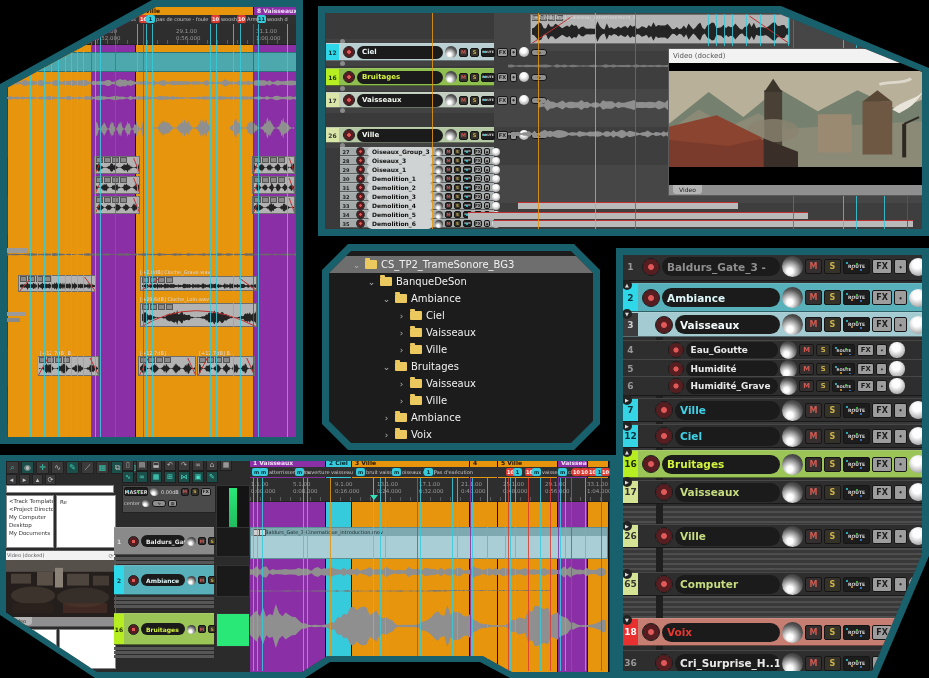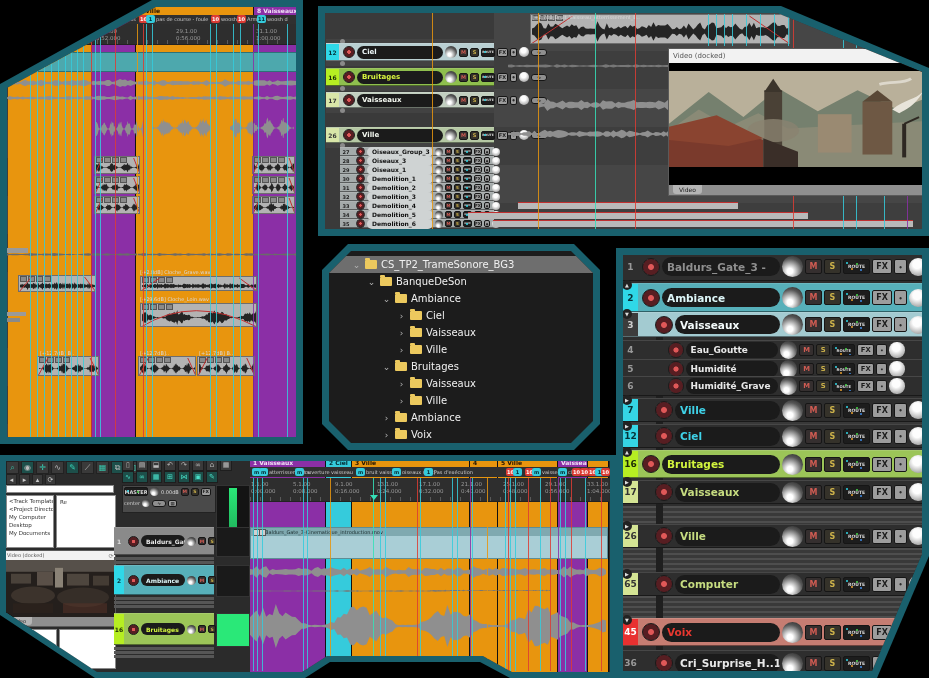--- a/index.html
+++ b/index.html
@@ -1060,21 +1060,21 @@
           <div class="ball" style="width: 21px; height: 21px;"></div>
           <div class="chip m" style="width: 17px; height: 15px; font-size: 8px;">M</div>
           <div class="chip s" style="width: 17px; height: 15px; font-size: 8px;">S</div>
           <div class="chip route" style="width: 27px; height: 15px; font-size: 4.5px;">ROUTE</div>
           <div class="chip fx" style="width: 20px; height: 15px; font-size: 8px;">FX</div>
           <div class="chip gear" style="width: 13px; height: 15px; font-size: 3px;">●</div>
           <div class="ball pan" style="width: 18px; height: 18px;"></div>
         </div>
         <div class="trow" style="left: 7px; top: 370px; width: 299px; height: 28px; background: rgb(198, 125, 114);">
           <div class="garrow" style="left: -1px; top: -4px; width: 10px; height: 10px; font-size: 5px; line-height: 10px;">▼</div>
-          <div class="numtab" style="width: 15px; font-size: 9px; background: rgb(232, 48, 48); color: rgb(255, 255, 255);">45</div>
+          <div class="numtab" style="width: 15px; font-size: 9px; background: rgb(232, 48, 48); color: rgb(255, 255, 255);">18</div>
           <div class="rec" style="margin-left: 2px; width: 16px; height: 16px;"></div>
           <div class="plate" style="width: 118px; height: 19px; background: rgb(27, 27, 27); color: rgb(232, 56, 48); font-size: 10.5px; border-radius: 9.5px;">Voix</div>
           <div class="ball" style="width: 21px; height: 21px;"></div>
           <div class="chip m" style="width: 17px; height: 15px; font-size: 8px;">M</div>
           <div class="chip s" style="width: 17px; height: 15px; font-size: 8px;">S</div>
           <div class="chip route" style="width: 27px; height: 15px; font-size: 4.5px;">ROUTE</div>
           <div class="chip fx" style="width: 20px; height: 15px; font-size: 8px;">FX</div>
           <div class="chip gear" style="width: 13px; height: 15px; font-size: 3px;">●</div>
           <div class="ball pan" style="width: 18px; height: 18px;"></div>
         </div>

